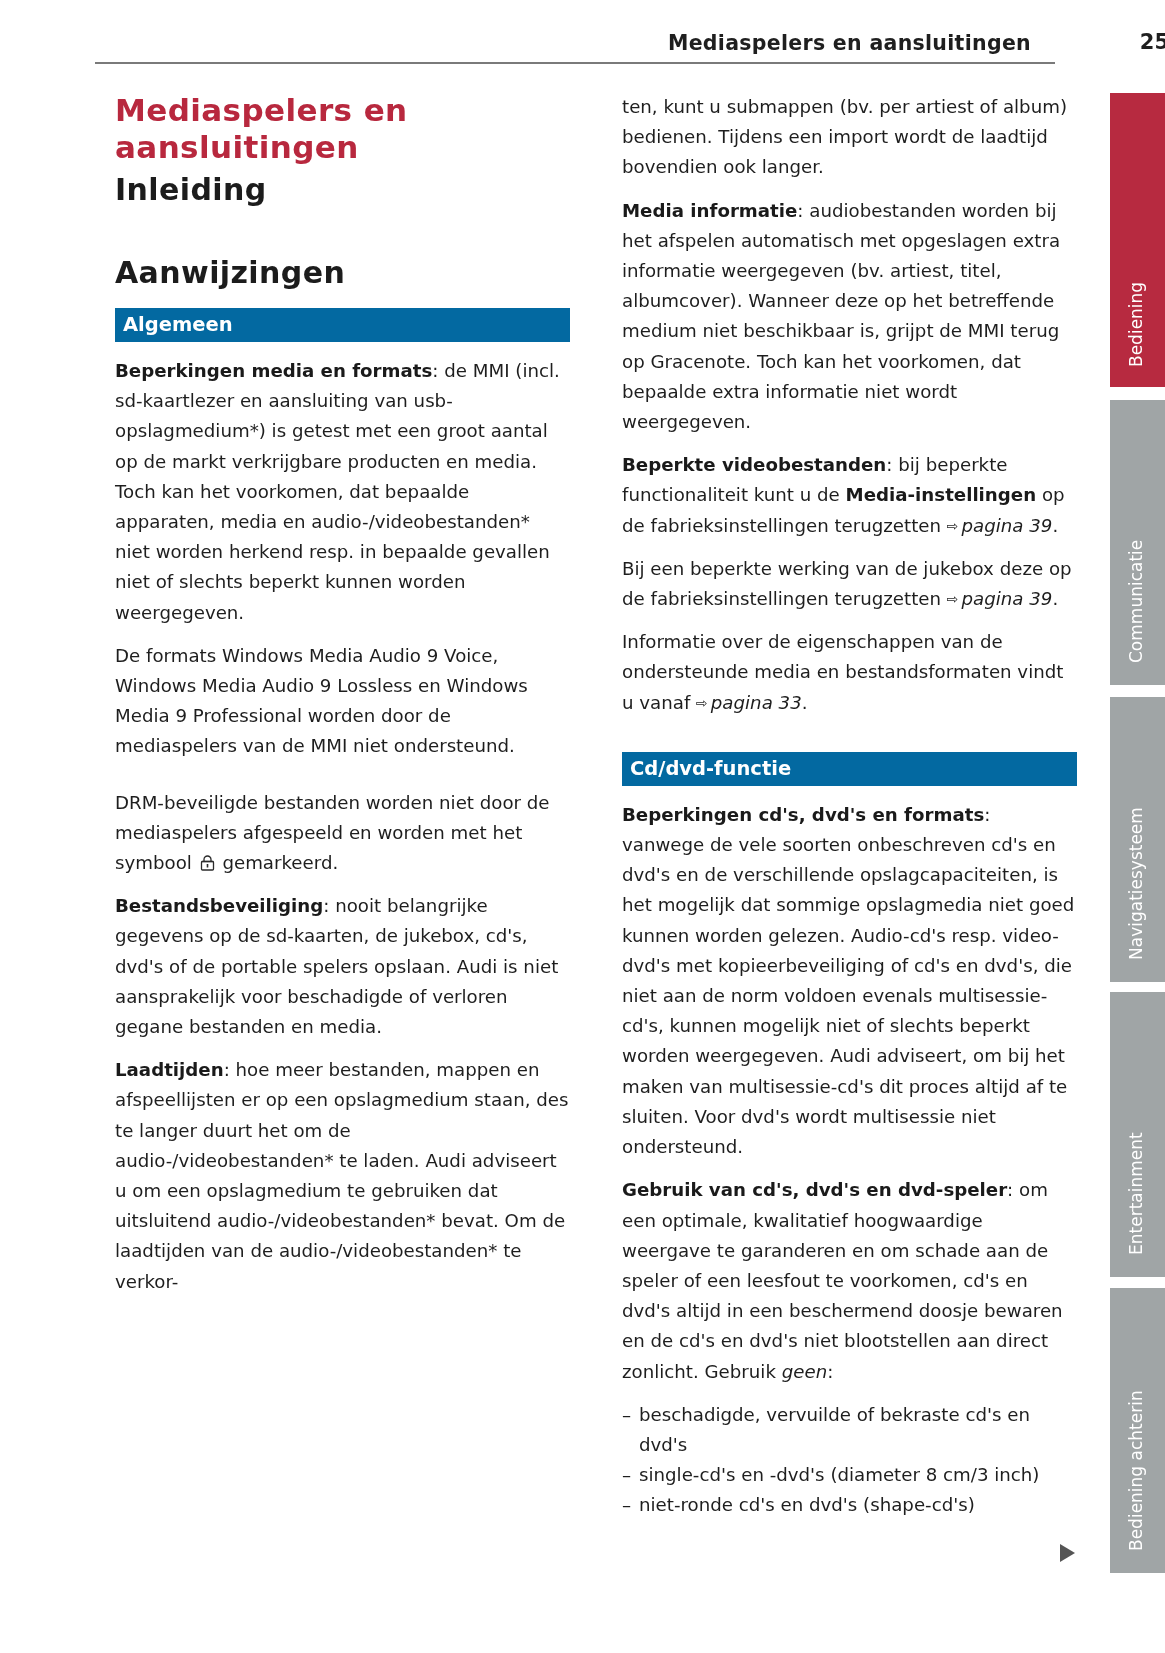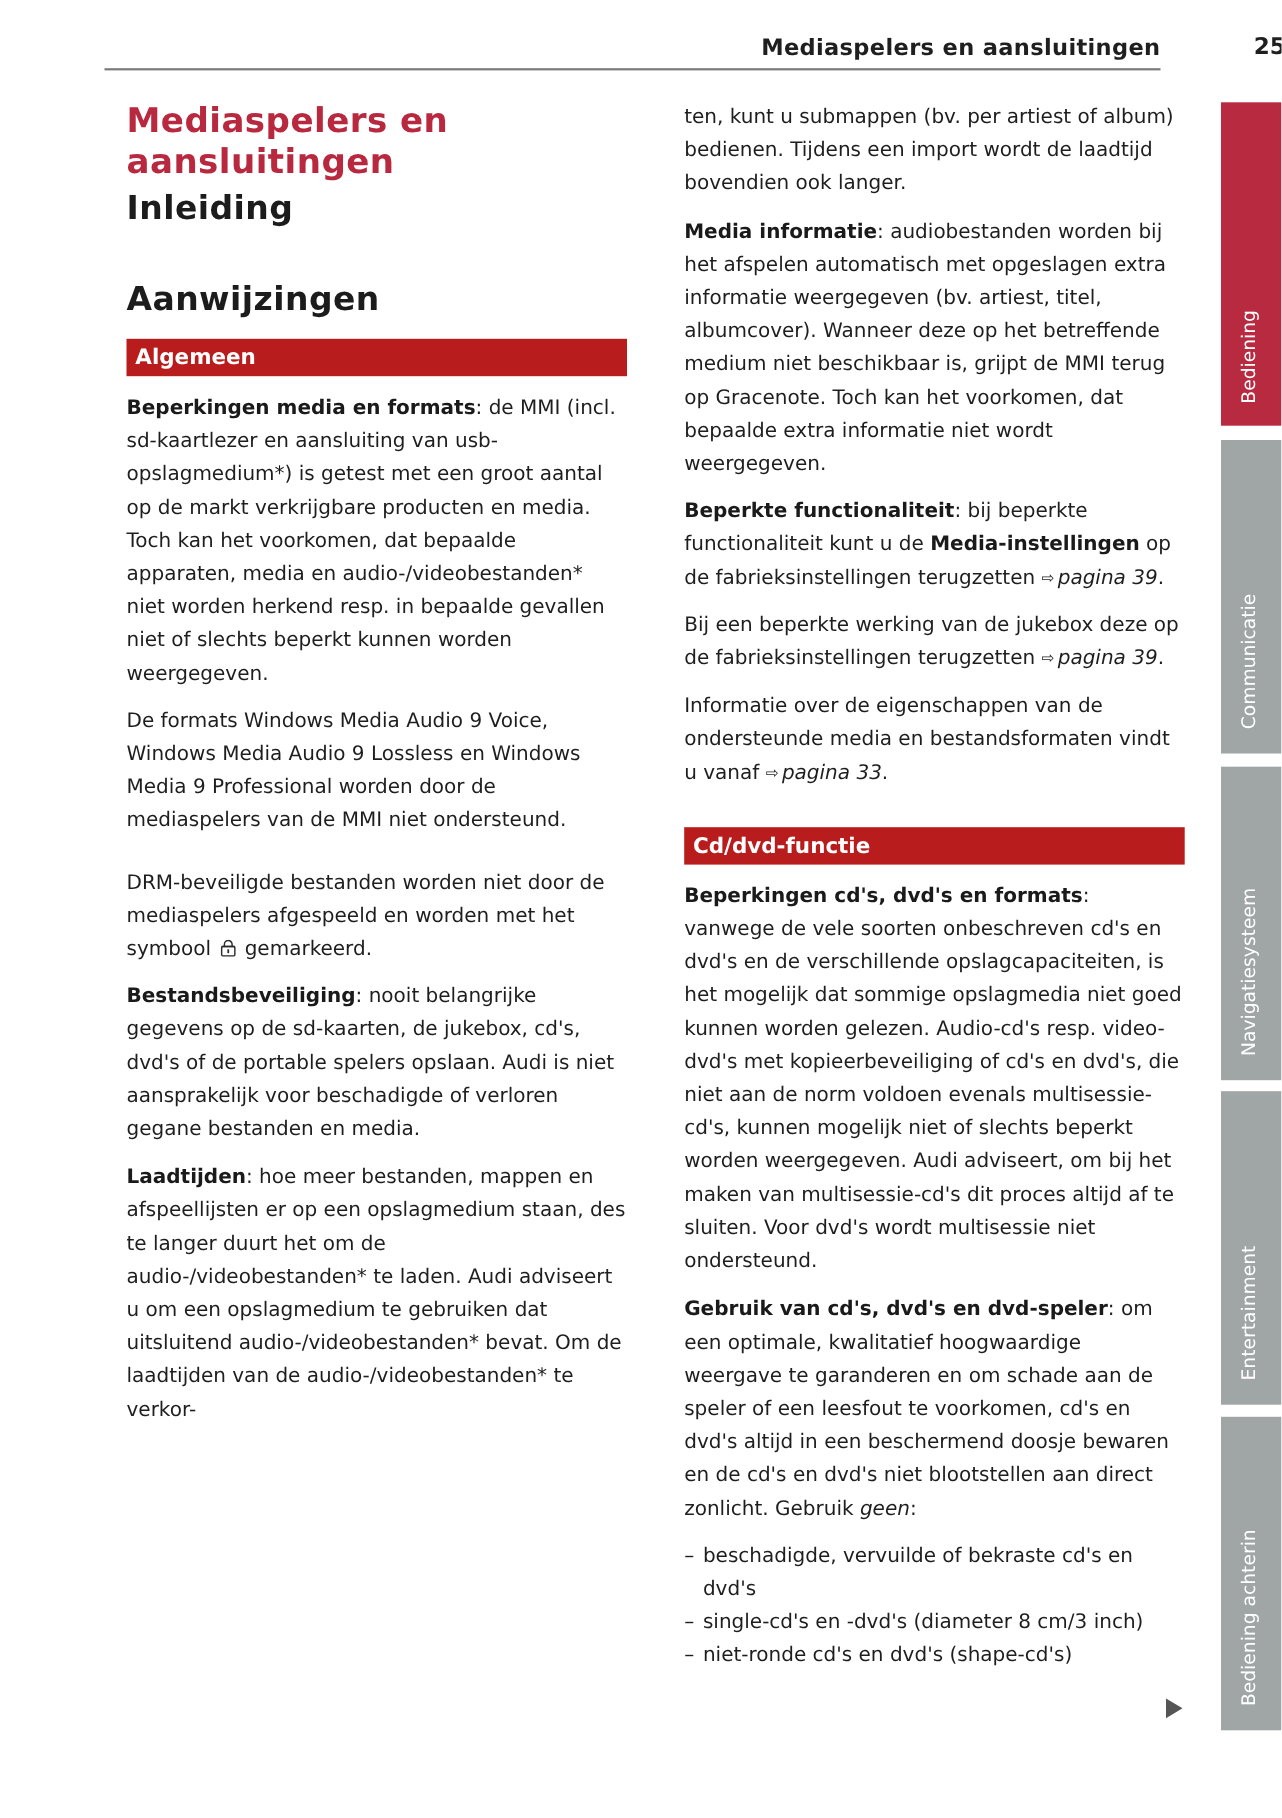--- a/index.html
+++ b/index.html
@@ -1,31 +1,31 @@
 <!DOCTYPE html>
 <html><head>
 <meta charset="utf-8">
 <style>
   html, body { margin:0; padding:0; background:#ffffff; }
   body { width:1165px; height:1653px; position:relative; overflow:hidden;
          font-family:"DejaVu Sans", sans-serif; color:#1e1e1e; }
-  .header-title { position:absolute; top:31px; left:600px; width:455px; text-align:right;
+  .header-title { position:absolute; top:31px; left:576px; width:455px; text-align:right;
                   font-family:"DejaVu Sans", sans-serif; font-weight:bold; font-size:20.5px; color:#1f1f1f; letter-spacing:0.3px; }
   .page-num { position:absolute; top:30px; left:1124px; width:45px; text-align:right;
               font-family:"DejaVu Sans", sans-serif; font-weight:bold; font-size:21px; color:#1f1f1f; }
   .header-rule { position:absolute; top:62px; left:95px; width:960px; height:1.5px; background:#7a7a7a; }
 
   .col { position:absolute; top:92px; width:455px; font-size:18.2px; line-height:30.2px;margin-left:20px; }
   .col-left { left:95px; }
   .col-right { left:602px; top:92px; }
 
   .chapter-title { color:#b8283e; font-weight:bold; font-size:31px; line-height:37px; margin:0; letter-spacing:0.4px; }
   .h1 { font-weight:bold; font-size:30px; line-height:40px; margin:6px 0 0 0; color:#1c1c1c; letter-spacing:0.4px; }
   .h1b { font-weight:bold; font-size:30px; line-height:40px; margin:0; color:#1c1c1c; letter-spacing:0.4px; }
-  .bar { background:#b91c1c; color:#ffffff; font-weight:bold; font-size:19.5px; height:34px; line-height:34px;
+  .bar { background:#0369a1; color:#ffffff; font-weight:bold; font-size:19.5px; height:34px; line-height:34px;
          padding-left:8px; box-sizing:border-box; }
   p { margin:0; }
   .gap { height:13px; }
   b { font-weight:bold; color:#1a1a1a; }
   i { font-style:italic; }
   .ref-arrow { font-size:14px; display:inline-block; margin-right:3px; vertical-align:1px; }
   .lock { display:inline-block; width:15px; height:16px; vertical-align:-2px; margin:0 2px; }
   .list-item { position:relative; padding-left:17px; }
   .list-item .dash { position:absolute; left:0; top:0; }
 
@@ -72,21 +72,21 @@
   <p><b>Bestandsbeveiliging</b><span>: nooit belangrijke gegevens op de sd-kaarten, de jukebox, cd's, dvd's of de portable spelers opslaan. Audi is niet aansprakelijk voor beschadigde of verloren gegane bestanden en media.</span></p>
   <div class="gap"></div>
   <p><b>Laadtijden</b><span>: hoe meer bestanden, mappen en afspeellijsten er op een opslagmedium staan, des te langer duurt het om de audio-/videobestanden* te laden. Audi adviseert u om een opslagmedium te gebruiken dat uitsluitend audio-/videobestanden* bevat. Om de laadtijden van de audio-/videobestanden* te verkor-</span></p>
 </div>
 
 <div class="col col-right">
   <p>ten, kunt u submappen (bv. per artiest of album) bedienen. Tijdens een import wordt de laadtijd bovendien ook langer.</p>
   <div class="gap"></div>
   <p><b>Media informatie</b><span>: audiobestanden worden bij het afspelen automatisch met opgeslagen extra informatie weergegeven (bv. artiest, titel, albumcover). Wanneer deze op het betreffende medium niet beschikbaar is, grijpt de MMI terug op Gracenote. Toch kan het voorkomen, dat bepaalde extra informatie niet wordt weergegeven.</span></p>
   <div class="gap"></div>
-  <p><b>Beperkte functionaliteit</b><span>: bij beperkte functionaliteit kunt u de </span><b>Media-instellingen</b><span> op de fabrieksinstellingen terugzetten </span><span class="ref-arrow">⇨</span><i>pagina 39</i><span>.</span></p>
+  <p><b>Beperkte videobestanden</b><span>: bij beperkte functionaliteit kunt u de </span><b>Media-instellingen</b><span> op de fabrieksinstellingen terugzetten </span><span class="ref-arrow">⇨</span><i>pagina 39</i><span>.</span></p>
   <div class="gap"></div>
   <p><span>Bij een beperkte werking van de jukebox deze op de fabrieksinstellingen terugzetten </span><span class="ref-arrow">⇨</span><i>pagina 39</i><span>.</span></p>
   <div class="gap"></div>
   <p><span>Informatie over de eigenschappen van de ondersteunde media en bestandsformaten vindt u vanaf </span><span class="ref-arrow">⇨</span><i>pagina 33</i><span>.</span></p>
   <div style="height:34px"></div>
   <div class="bar">Cd/dvd-functie</div>
   <div style="height:14px"></div>
   <p><b>Beperkingen cd's, dvd's en formats</b><span>: vanwege de vele soorten onbeschreven cd's en dvd's en de verschillende opslagcapaciteiten, is het mogelijk dat sommige opslagmedia niet goed kunnen worden gelezen. Audio-cd's resp. video-dvd's met kopieerbeveiliging of cd's en dvd's, die niet aan de norm voldoen evenals multisessie-cd's, kunnen mogelijk niet of slechts beperkt worden weergegeven. Audi adviseert, om bij het maken van multisessie-cd's dit proces altijd af te sluiten. Voor dvd's wordt multisessie niet ondersteund.</span></p>
   <div class="gap"></div>
   <p><b>Gebruik van cd's, dvd's en dvd-speler</b><span>: om een optimale, kwalitatief hoogwaardige weergave te garanderen en om schade aan de speler of een leesfout te voorkomen, cd's en dvd's altijd in een beschermend doosje bewaren en de cd's en dvd's niet blootstellen aan direct zonlicht. Gebruik </span><i>geen</i><span>:</span></p>

